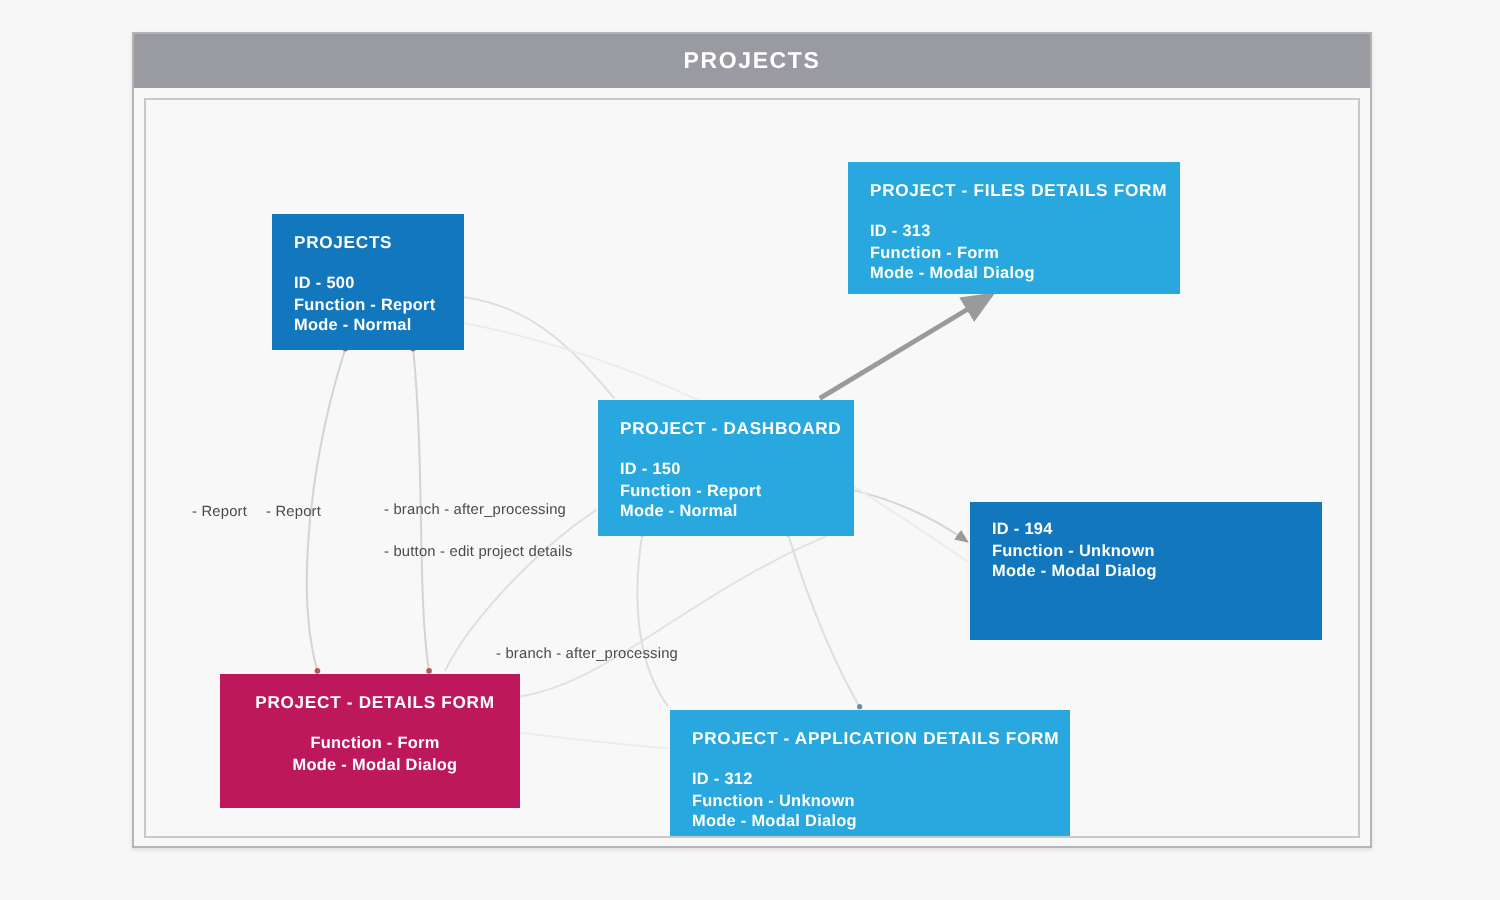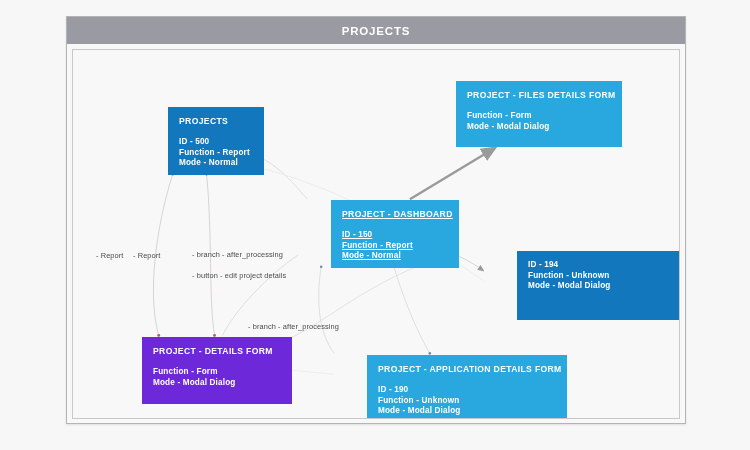--- a/index.html
+++ b/index.html
@@ -72,44 +72,43 @@
     pointer-events: none;
   }
 
   
   .node {
     position: absolute;
     box-sizing: border-box;
     padding: 9px 6px 10px 11px;
     color: #ffffff;
     line-height: 1.28;
-    margin-left: 32px;
   }
   .node .n-title {
     font-size: 8.6px;
     font-weight: bold;
     letter-spacing: 0.35px;
     margin-bottom: 10px;
     white-space: nowrap;
   }
   .node .n-line {
     font-size: 8.2px;
     font-weight: bold;
     letter-spacing: 0.15px;
     white-space: nowrap;
   }
 
   .node.dark  { background: #1277bc; }
   .node.light { background: #28a8de; }
-  .node.amber { background: #6d28d9; }
+  .node.amber { background: #be185d; text-align: center; }
 
   
   #node-projects        { left: 63px;  top: 57px;  width: 96px;  height: 68px; }
   #node-files           { left: 351px; top: 31px;  width: 166px; height: 66px; }
-  #node-dashboard       { left: 226px; top: 150px; width: 128px; height: 68px; text-decoration: underline; }
+  #node-dashboard       { left: 226px; top: 150px; width: 128px; height: 68px; }
   #node-schema          { left: 412px; top: 201px; width: 176px; height: 69px; }
   #node-details         { left: 37px;  top: 287px; width: 150px; height: 67px; }
   #node-application     { left: 262px; top: 305px; width: 200px; height: 67px; }
 
   
   .edge-label {
     position: absolute;
     font-size: 7.4px;
     color: #4a4a4a;
     letter-spacing: 0.1px;
@@ -184,20 +183,21 @@
 
       <div class="node dark" id="node-projects">
         <div class="n-title">PROJECTS</div>
         <div class="n-line">ID - 500</div>
         <div class="n-line">Function - Report</div>
         <div class="n-line">Mode - Normal</div>
       </div>
 
       <div class="node light" id="node-files">
         <div class="n-title">PROJECT - FILES DETAILS FORM</div>
+        <div class="n-line">ID - 313</div>
         <div class="n-line">Function - Form</div>
         <div class="n-line">Mode - Modal Dialog</div>
       </div>
 
       <div class="node light" id="node-dashboard">
         <div class="n-title">PROJECT - DASHBOARD</div>
         <div class="n-line">ID - 150</div>
         <div class="n-line">Function - Report</div>
         <div class="n-line">Mode - Normal</div>
       </div>
@@ -209,20 +209,20 @@
       </div>
 
       <div class="node amber" id="node-details">
         <div class="n-title">PROJECT - DETAILS FORM</div>
         <div class="n-line">Function - Form</div>
         <div class="n-line">Mode - Modal Dialog</div>
       </div>
 
       <div class="node light" id="node-application">
         <div class="n-title">PROJECT - APPLICATION DETAILS FORM</div>
-        <div class="n-line">ID - 190</div>
+        <div class="n-line">ID - 312</div>
         <div class="n-line">Function - Unknown</div>
         <div class="n-line">Mode - Modal Dialog</div>
       </div>
 
     </div>
   </div>
 </div>
 
 </body></html>

